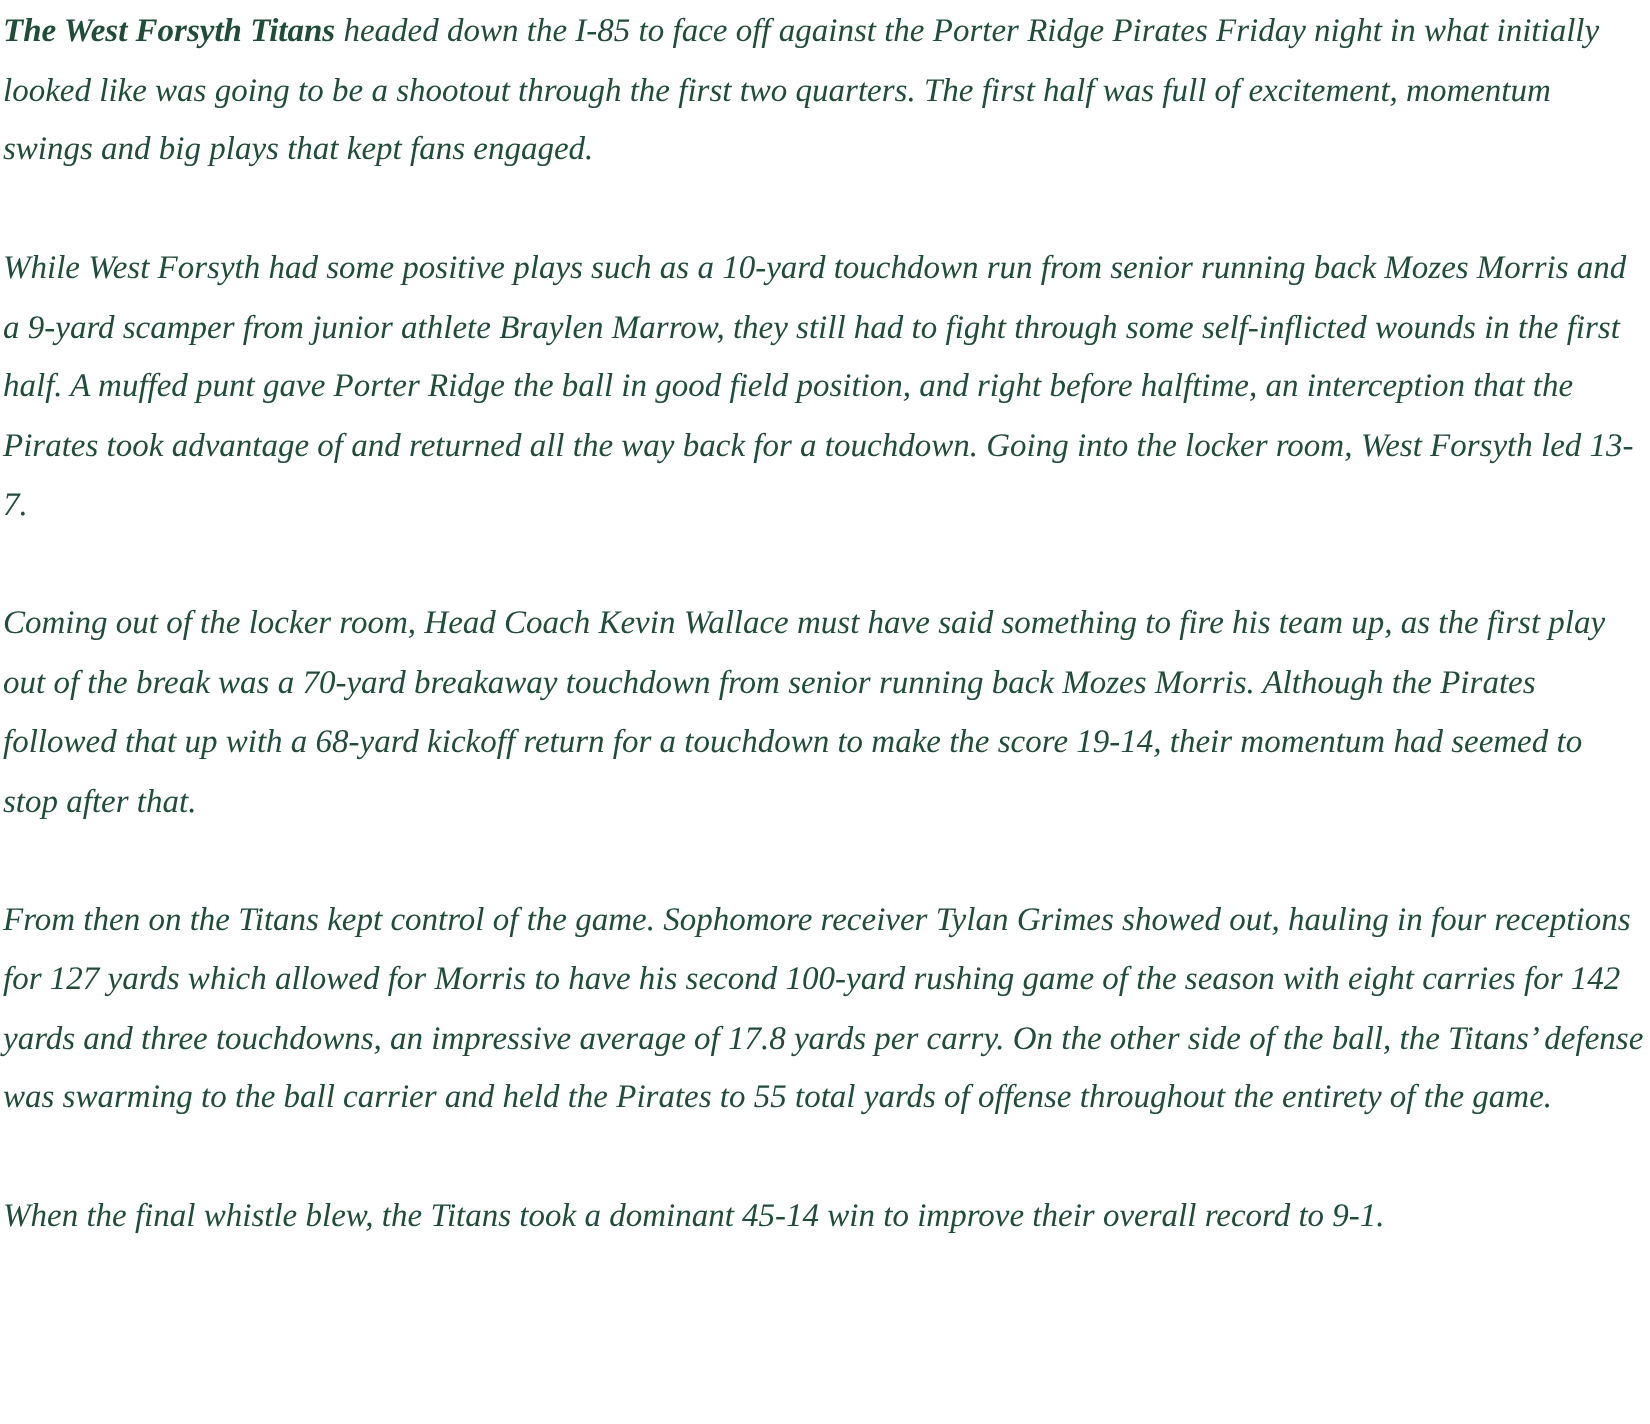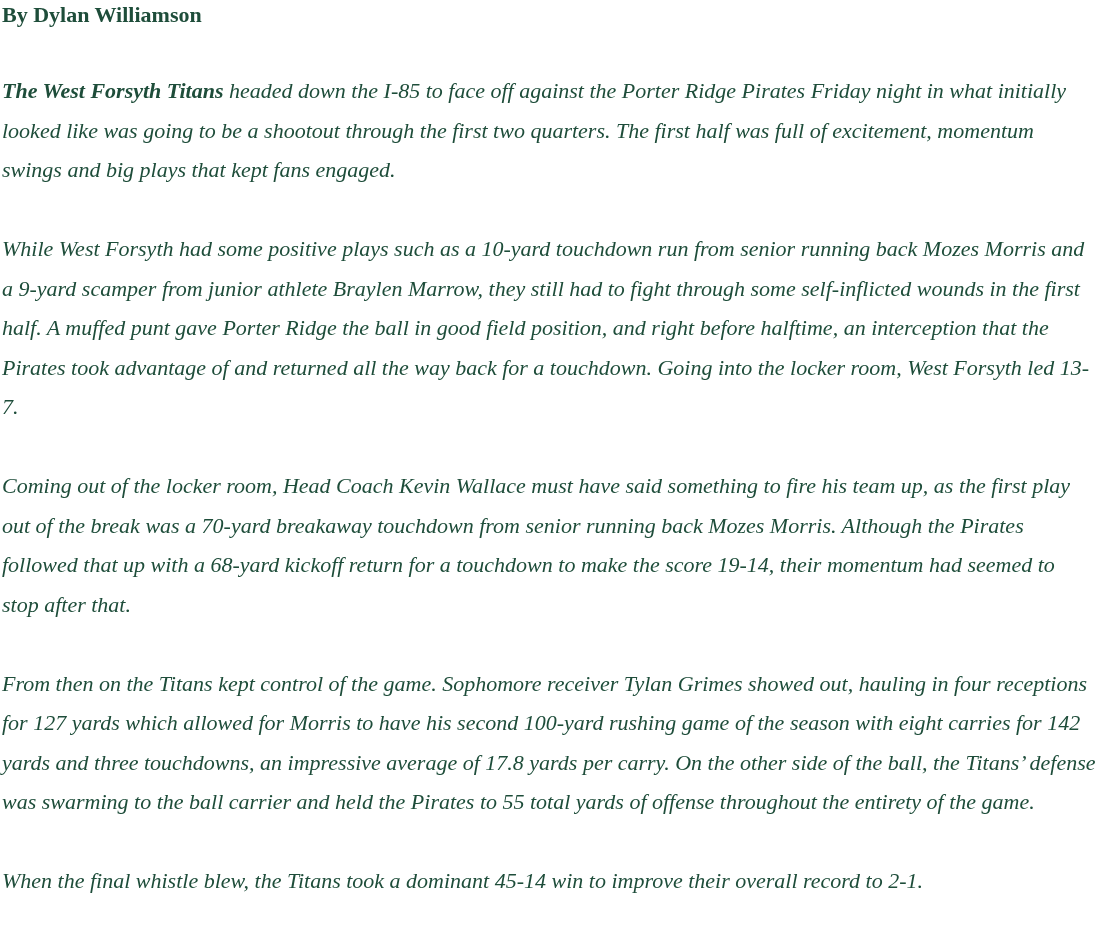--- a/index.html
+++ b/index.html
@@ -35,24 +35,23 @@
     margin-bottom: 0;
   }
   .lead-bold {
     font-weight: 700;
   }
 </style>
 </head>
 <body>
 
 <div class="article">
-  <div class="byline">By Dylan Williamson</div>
 
   <p><span class="lead-bold">The West Forsyth Titans</span><span> headed down the I-85 to face off against the Porter Ridge Pirates Friday night in what initially looked like was going to be a shootout through the first two quarters. The first half was full of excitement, momentum swings and big plays that kept fans engaged.</span></p>
 
   <p><span class="lead-bold"></span><span>While West Forsyth had some positive plays such as a 10-yard touchdown run from senior running back Mozes Morris and a 9-yard scamper from junior athlete Braylen Marrow, they still had to fight through some self-inflicted wounds in the first half. A muffed punt gave Porter Ridge the ball in good field position, and right before halftime, an interception that the Pirates took advantage of and returned all the way back for a touchdown. Going into the locker room, West Forsyth led 13-7.</span></p>
 
   <p><span class="lead-bold"></span><span>Coming out of the locker room, Head Coach Kevin Wallace must have said something to fire his team up, as the first play out of the break was a 70-yard breakaway touchdown from senior running back Mozes Morris. Although the Pirates followed that up with a 68-yard kickoff return for a touchdown to make the score 19-14, their momentum had seemed to stop after that.</span></p>
 
   <p><span class="lead-bold"></span><span>From then on the Titans kept control of the game. Sophomore receiver Tylan Grimes showed out, hauling in four receptions for 127 yards which allowed for Morris to have his second 100-yard rushing game of the season with eight carries for 142 yards and three touchdowns, an impressive average of 17.8 yards per carry. On the other side of the ball, the Titans’ defense was swarming to the ball carrier and held the Pirates to 55 total yards of offense throughout the entirety of the game.</span></p>
 
-  <p><span class="lead-bold"></span><span>When the final whistle blew, the Titans took a dominant 45-14 win to improve their overall record to 2-1.</span></p>
+  <p><span class="lead-bold"></span><span>When the final whistle blew, the Titans took a dominant 45-14 win to improve their overall record to 9-1.</span></p>
 </div>
 
 </body></html>

